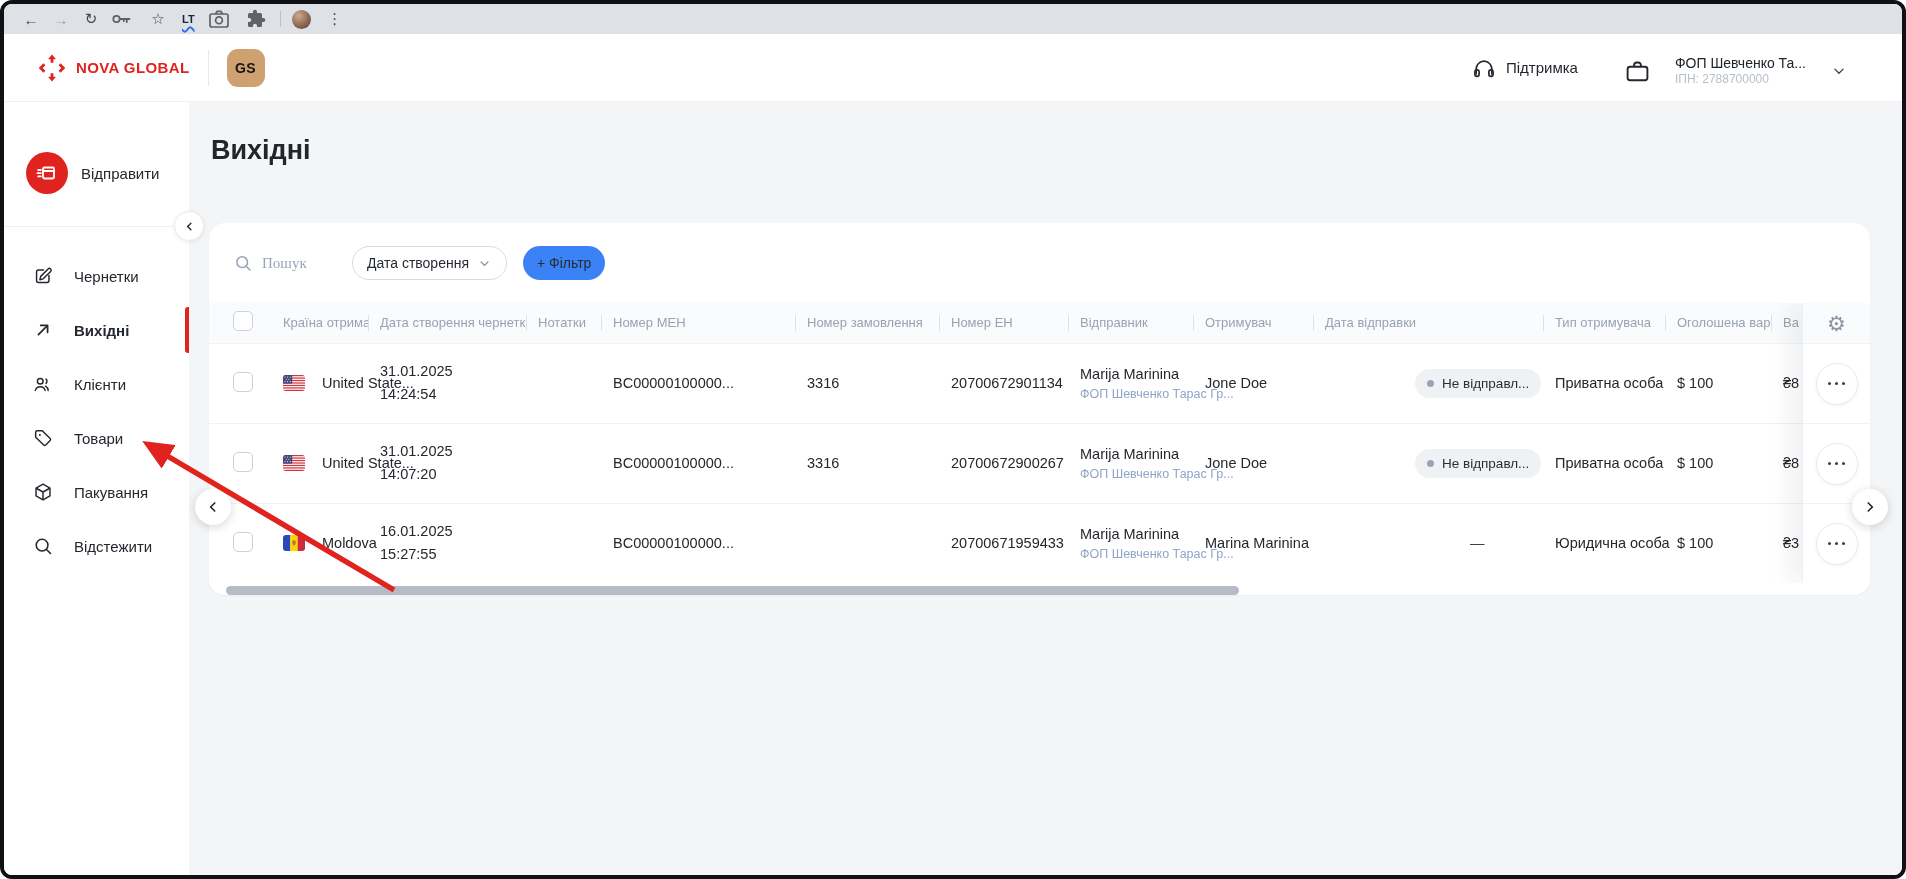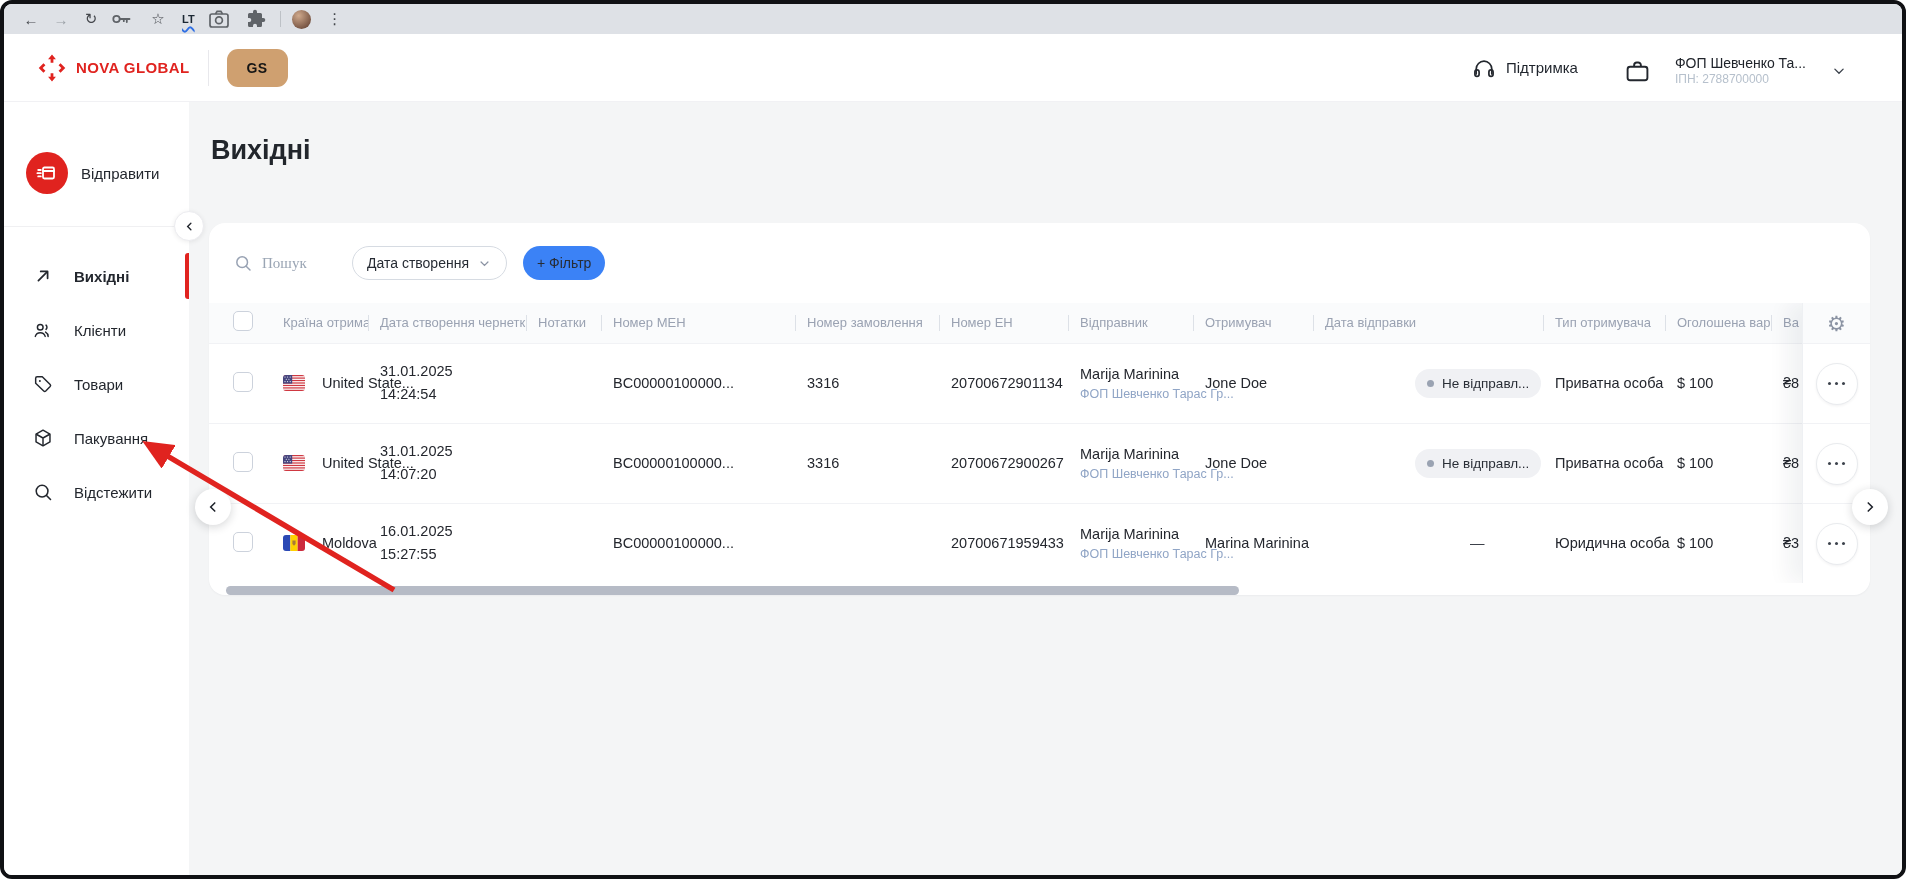--- a/index.html
+++ b/index.html
@@ -16,21 +16,21 @@
   .b-right { display:flex; align-items:center; gap:11px; padding-right:2px; flex:0 0 auto; }
   .lt-ext { font-weight:700; font-size:11px; color:#1b2733; text-decoration:underline wavy #2f6fe4 1.5px; text-underline-offset:3px; cursor:pointer; }
   .b-sep { width:1px; height:16px; background:#bdc1c6; }
   .avatar { width:19px; height:19px; border-radius:50%; background:radial-gradient(circle at 35% 30%, #cfa98c, #7c5947 70%, #503528); cursor:pointer; }
 
   
   .app-header { height:68px; background:#fff; display:flex; align-items:center; padding-left:33px; border-bottom:1px solid #f1f1f4; position:relative; z-index:5; }
   .logo-wrap { display:flex; align-items:center; gap:9px; cursor:pointer; }
   .brand-name { color:#e0231f; font-weight:800; font-size:15px; letter-spacing:.4px; white-space:nowrap; }
   .hdr-div { width:1px; height:36px; background:#e8e8ec; margin:0 18px; }
-  .gs-badge { width:61px; height:38px; border-radius:11px; background:#cfa070; color:#141414; font-weight:800; font-size:14px; display:flex; align-items:center; justify-content:center; letter-spacing:.5px; cursor:pointer; }
+  .gs-badge { width:38px; height:38px; border-radius:11px; background:#cfa070; color:#141414; font-weight:800; font-size:14px; display:flex; align-items:center; justify-content:center; letter-spacing:.5px; cursor:pointer; }
   .hdr-right { margin-left:auto; display:flex; align-items:center; gap:46px; padding-right:54px; }
   .support { display:flex; align-items:center; gap:10px; font-size:15px; color:#1f242c; cursor:pointer;text-align:center; }
   .account { display:flex; align-items:center; gap:24px; cursor:pointer;margin-top:7px; }
   .acc-texts { display:flex; flex-direction:column; line-height:16px; }
   .acc-name { font-size:14px; color:#20242b; }
   .acc-id { font-size:12px; color:#b6c0cc; }
 
   
   .app-body { display:flex; height:773px; }
   .sidebar { width:185px; background:#fff; flex:0 0 auto; position:relative; }
@@ -174,20 +174,29 @@
         <span class="send-label">Відправити</span>
       </div>
       <div class="side-div">
         <span class="collapse-btn">
           <svg width="11" height="11" viewBox="0 0 24 24" fill="none" stroke="#23272e" stroke-width="3" stroke-linecap="round">
               <path d="M15 5l-7 7 7 7"></path>
             </svg>
         </span>
       </div>
       <nav class="side-nav" id="side-nav">
+          <div class="nav-item">
+            <span class="nav-ic">
+              <svg width="22" height="22" viewBox="0 0 24 24" fill="none" stroke="#23272e" stroke-width="1.6" stroke-linecap="round" stroke-linejoin="round">
+                <path d="M12.5 5.5H7a2 2 0 0 0-2 2V17a2 2 0 0 0 2 2h9.5a2 2 0 0 0 2-2v-5.5"></path>
+                <path d="M17.6 4.3a1.9 1.9 0 0 1 2.7 2.7l-8.1 8.1-3.6.9.9-3.6 8.1-8.1z"></path>
+              </svg>
+            </span>
+            <span class="nav-label">Чернетки</span>
+          </div>
           <div class="nav-item active">
             <span class="nav-ic">
               <svg width="22" height="22" viewBox="0 0 24 24" fill="none" stroke="#23272e" stroke-width="1.9" stroke-linecap="round" stroke-linejoin="round">
                 <path d="M7 17L16.5 7.5"></path>
                 <path d="M9.5 7h7.5v7.5"></path>
               </svg>
             </span>
             <span class="nav-label">Вихідні</span>
             <span class="active-bar"></span>
           </div>

